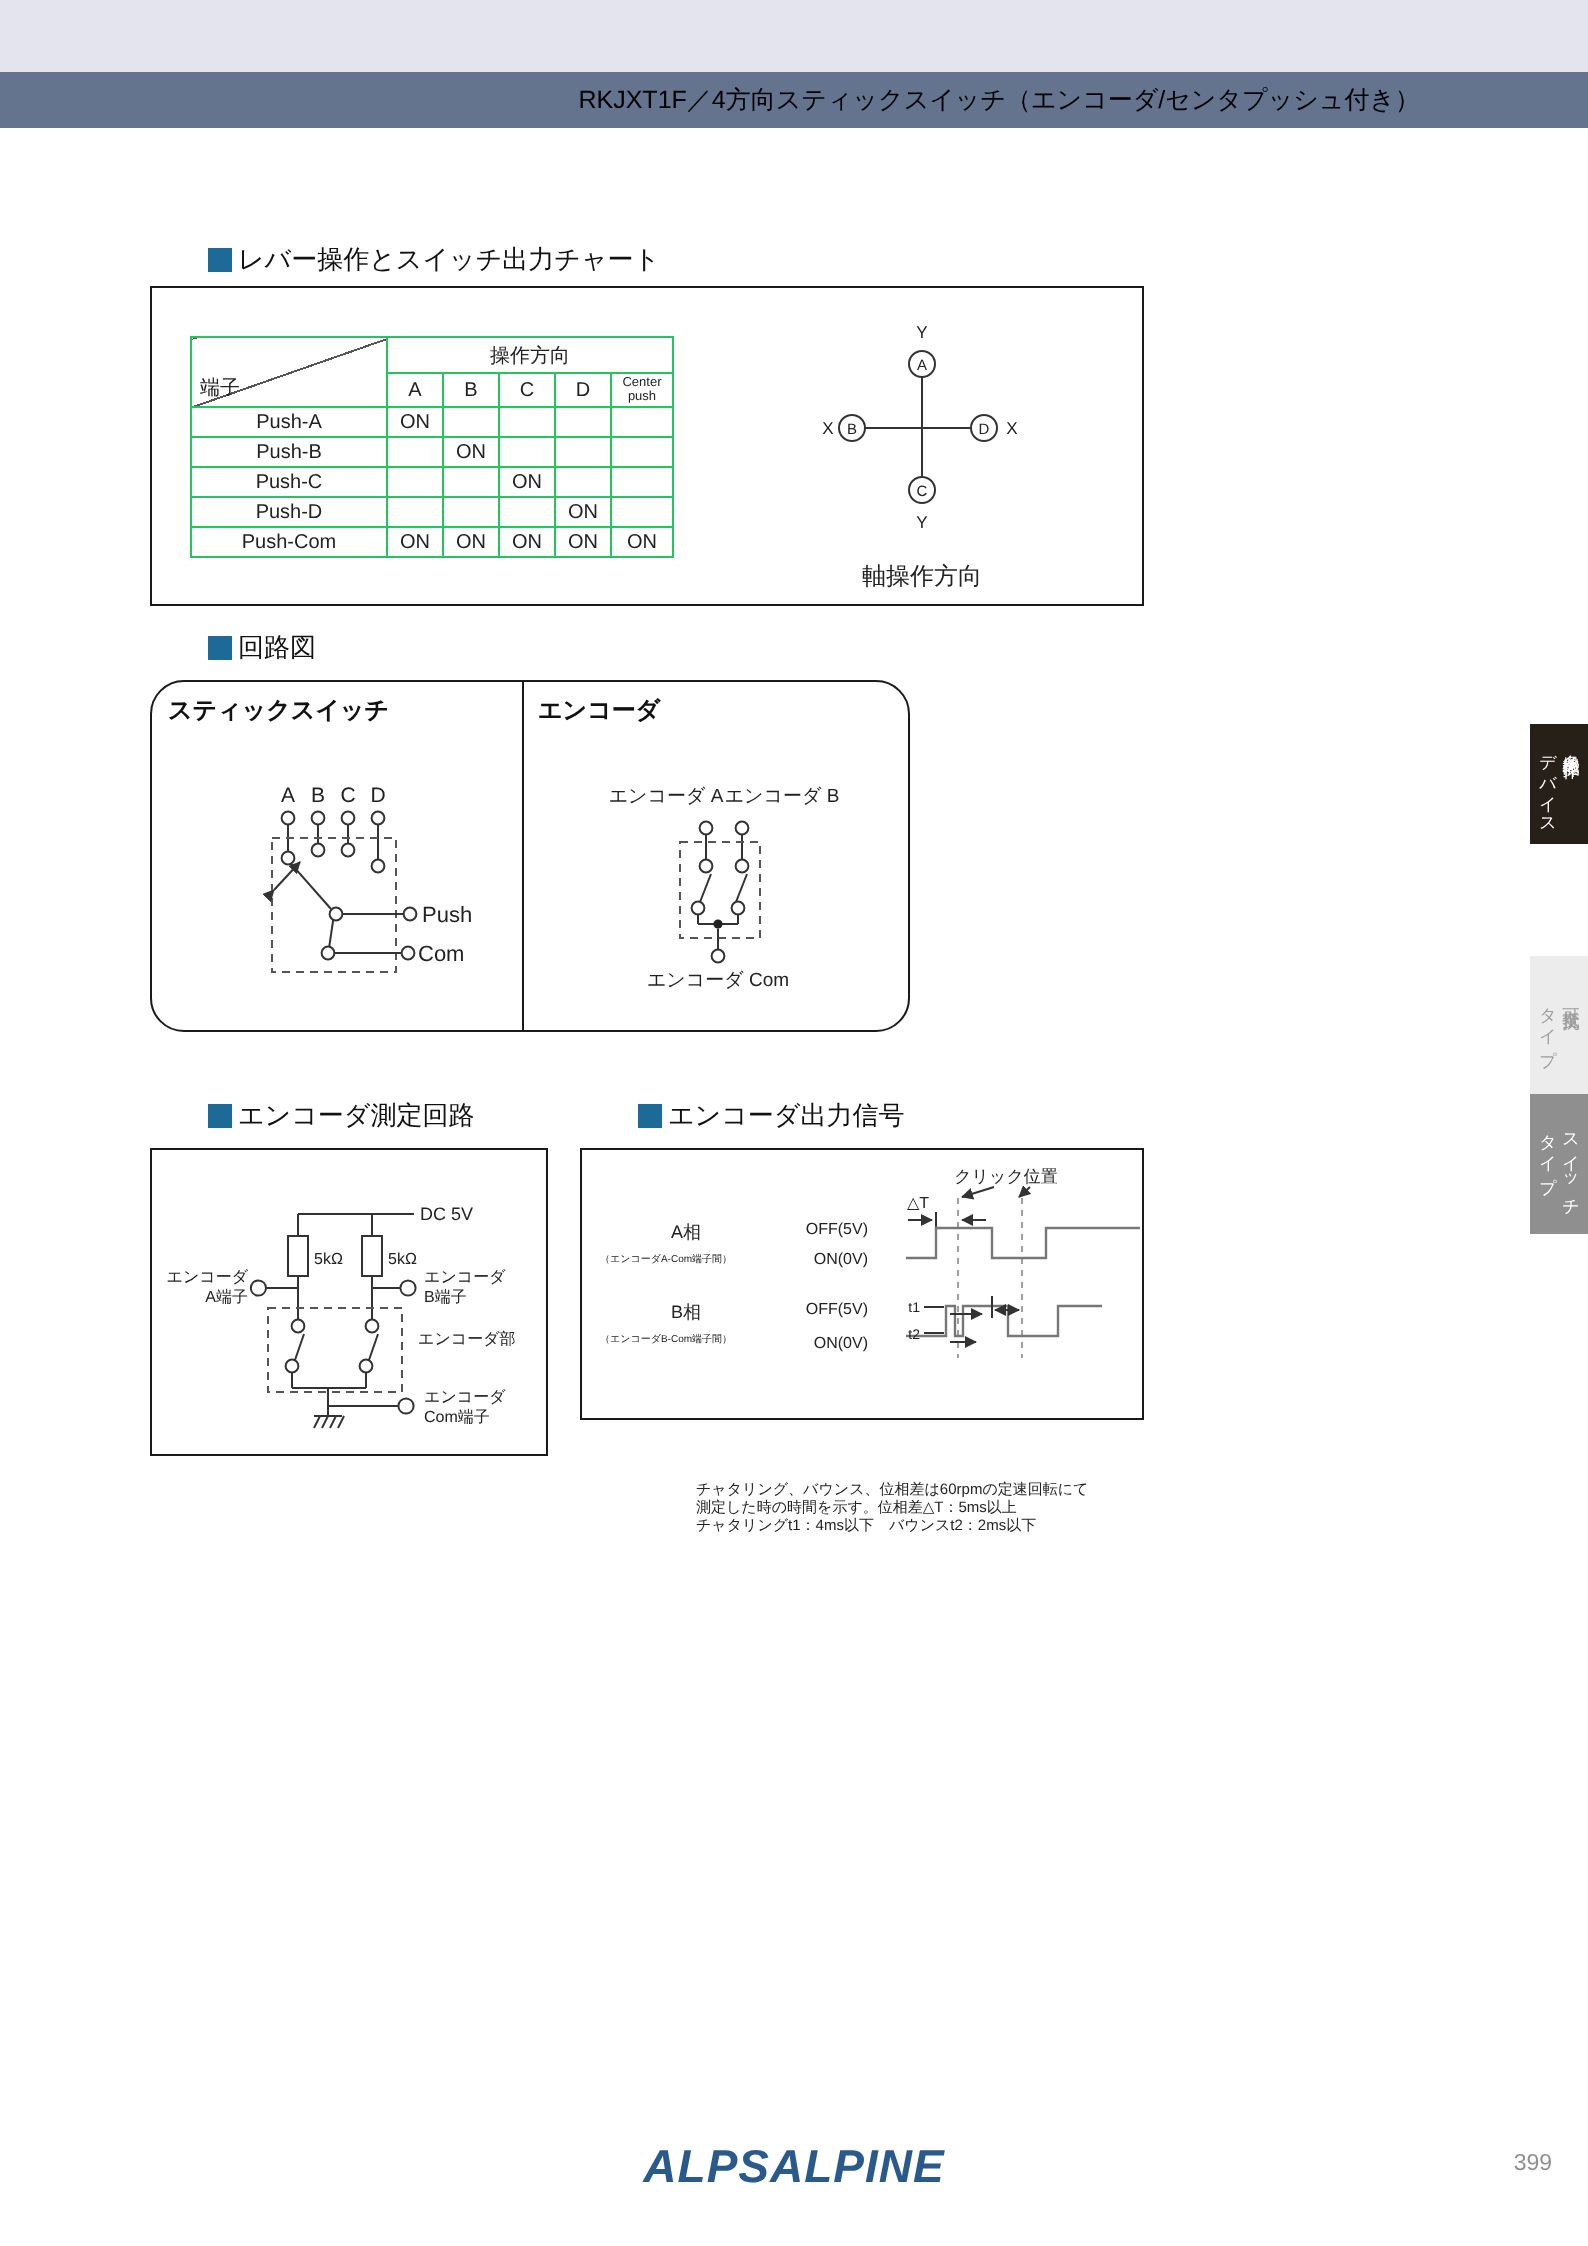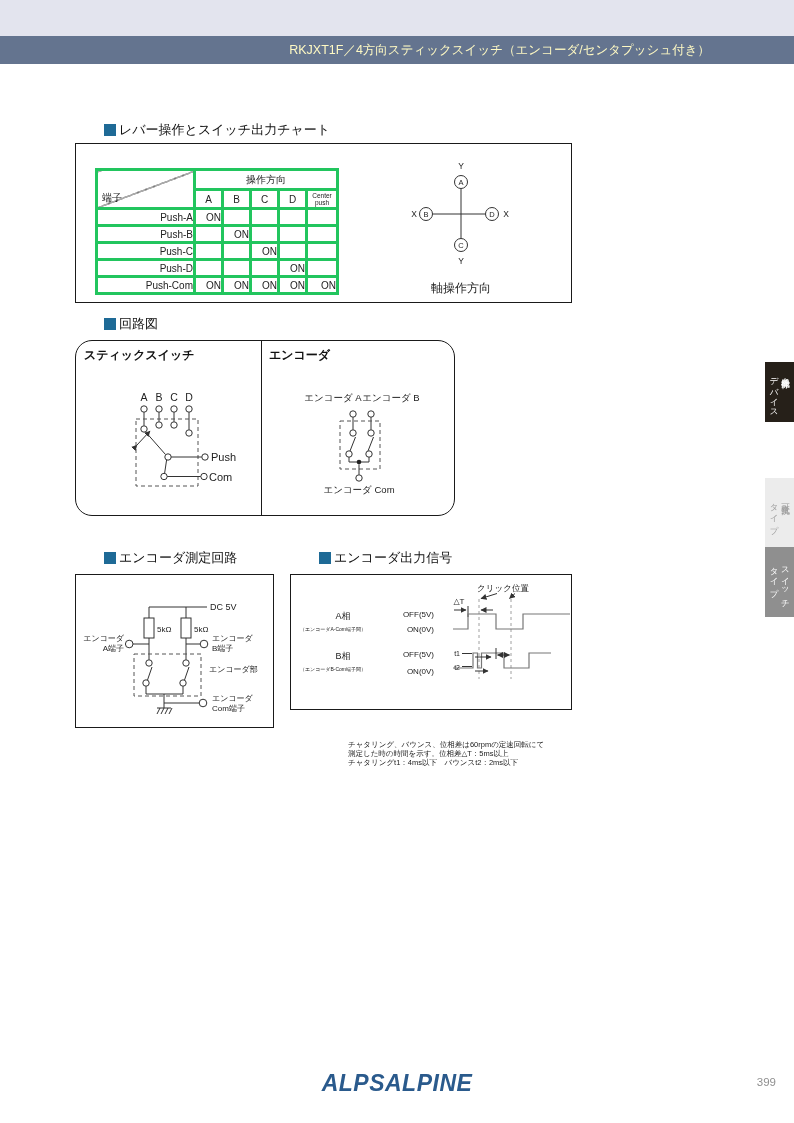--- a/index.html
+++ b/index.html
@@ -1,36 +1,36 @@
 <!DOCTYPE html>
 <html><head>
 <meta charset="utf-8">
 <style>
   html,body{margin:0;padding:0;background:#fff;}
   .page{position:relative;width:794px;height:1123px;background:#ffffff;overflow:hidden;
         font-family:"Liberation Sans","DejaVu Sans",sans-serif;color:#222;}
   
   .header-strip{position:absolute;left:0;top:0;width:794px;height:36px;background:#e3e4ee;}
   .header-bar{position:absolute;left:0;top:36px;width:794px;height:28px;background:#64748f;}
-  .header-title{position:absolute;right:84px;top:0;height:28px;line-height:28px;color:#fef9c3;font-size:12.5px;white-space:nowrap;}
+  .header-title{position:absolute;right:84px;top:0;height:28px;line-height:28px;color:#000000;font-size:12.5px;white-space:nowrap;}
   
   .sec-heading{position:absolute;display:flex;align-items:center;gap:3px;font-size:13px;color:#111;white-space:nowrap;margin-left:36px;}
   .sec-square{width:12px;height:12px;background:#1e6a96;flex:none;}
   
   .frame{position:absolute;border:1.5px solid #1a1a1a;background:#fff;box-sizing:border-box;}
   #box1{left:75px;top:143px;width:497px;height:160px;}
   #box2{left:75px;top:340px;width:380px;height:176px;border-radius:17px;}
   #box3{left:75px;top:574px;width:199px;height:154px;}
   #box4{left:290px;top:574px;width:282px;height:136px;}
   
   .chart-table{position:absolute;left:19px;top:24px;border-collapse:collapse;table-layout:fixed;font-size:10px;color:#222;}
-  .chart-table th,.chart-table td{border:3px solid #22c55e;text-align:center;padding:0;font-weight:normal;}
+  .chart-table th,.chart-table td{border:1px solid #22c55e;text-align:center;padding:0;font-weight:normal;}
   .chart-table .r-group th{height:17px;}
   .chart-table .r-cols th{height:16px;}
-  .chart-table td{height:14px;text-align:right;}
+  .chart-table td{height:14px;}
   .cp{font-size:6.5px;}
   .diag-cell{position:relative;background:linear-gradient(to bottom right,transparent calc(50% - 0.5px),#555 calc(50% - 0.5px),#555 calc(50% + 0.5px),transparent calc(50% + 0.5px));}
   .diag-label{position:absolute;left:4px;bottom:2px;font-size:10px;}
   
   .cell-divider{position:absolute;left:185px;top:0;width:1px;height:100%;background:#1a1a1a;}
   .cell-title{position:absolute;font-weight:bold;font-size:12px;color:#111;white-space:nowrap;}
   
   svg text{fill:#222;}
   .wire{stroke:#333;stroke-width:1;fill:none;}
   .wave{stroke:#777;stroke-width:1.2;fill:none;}

